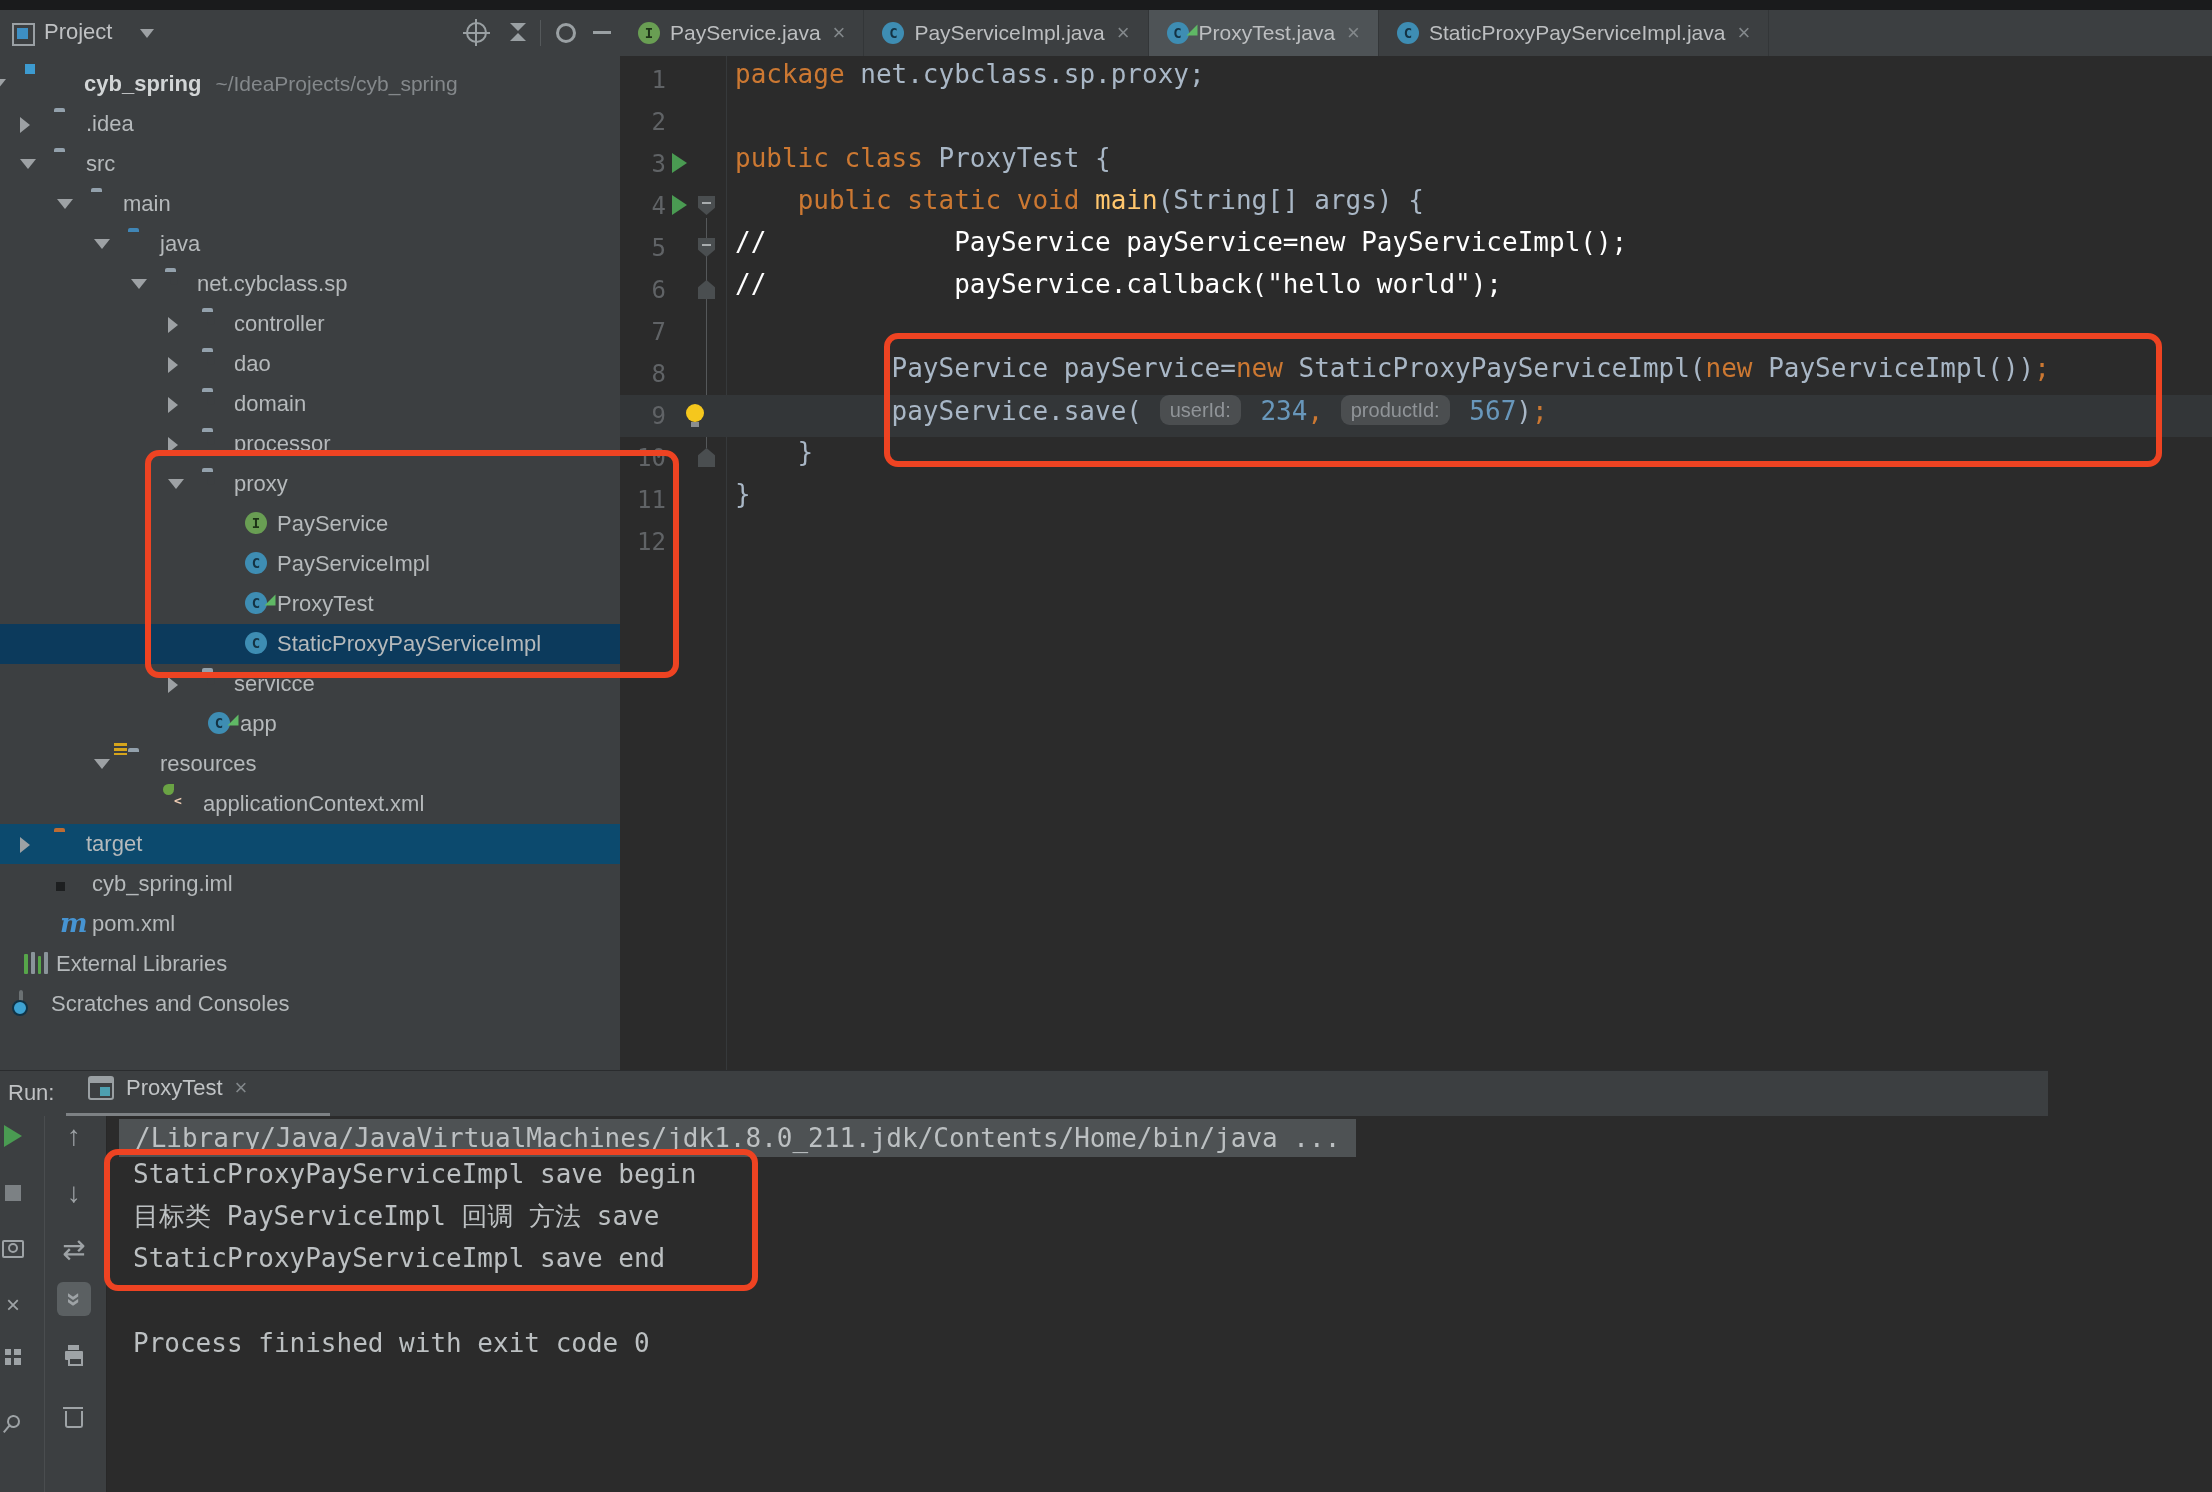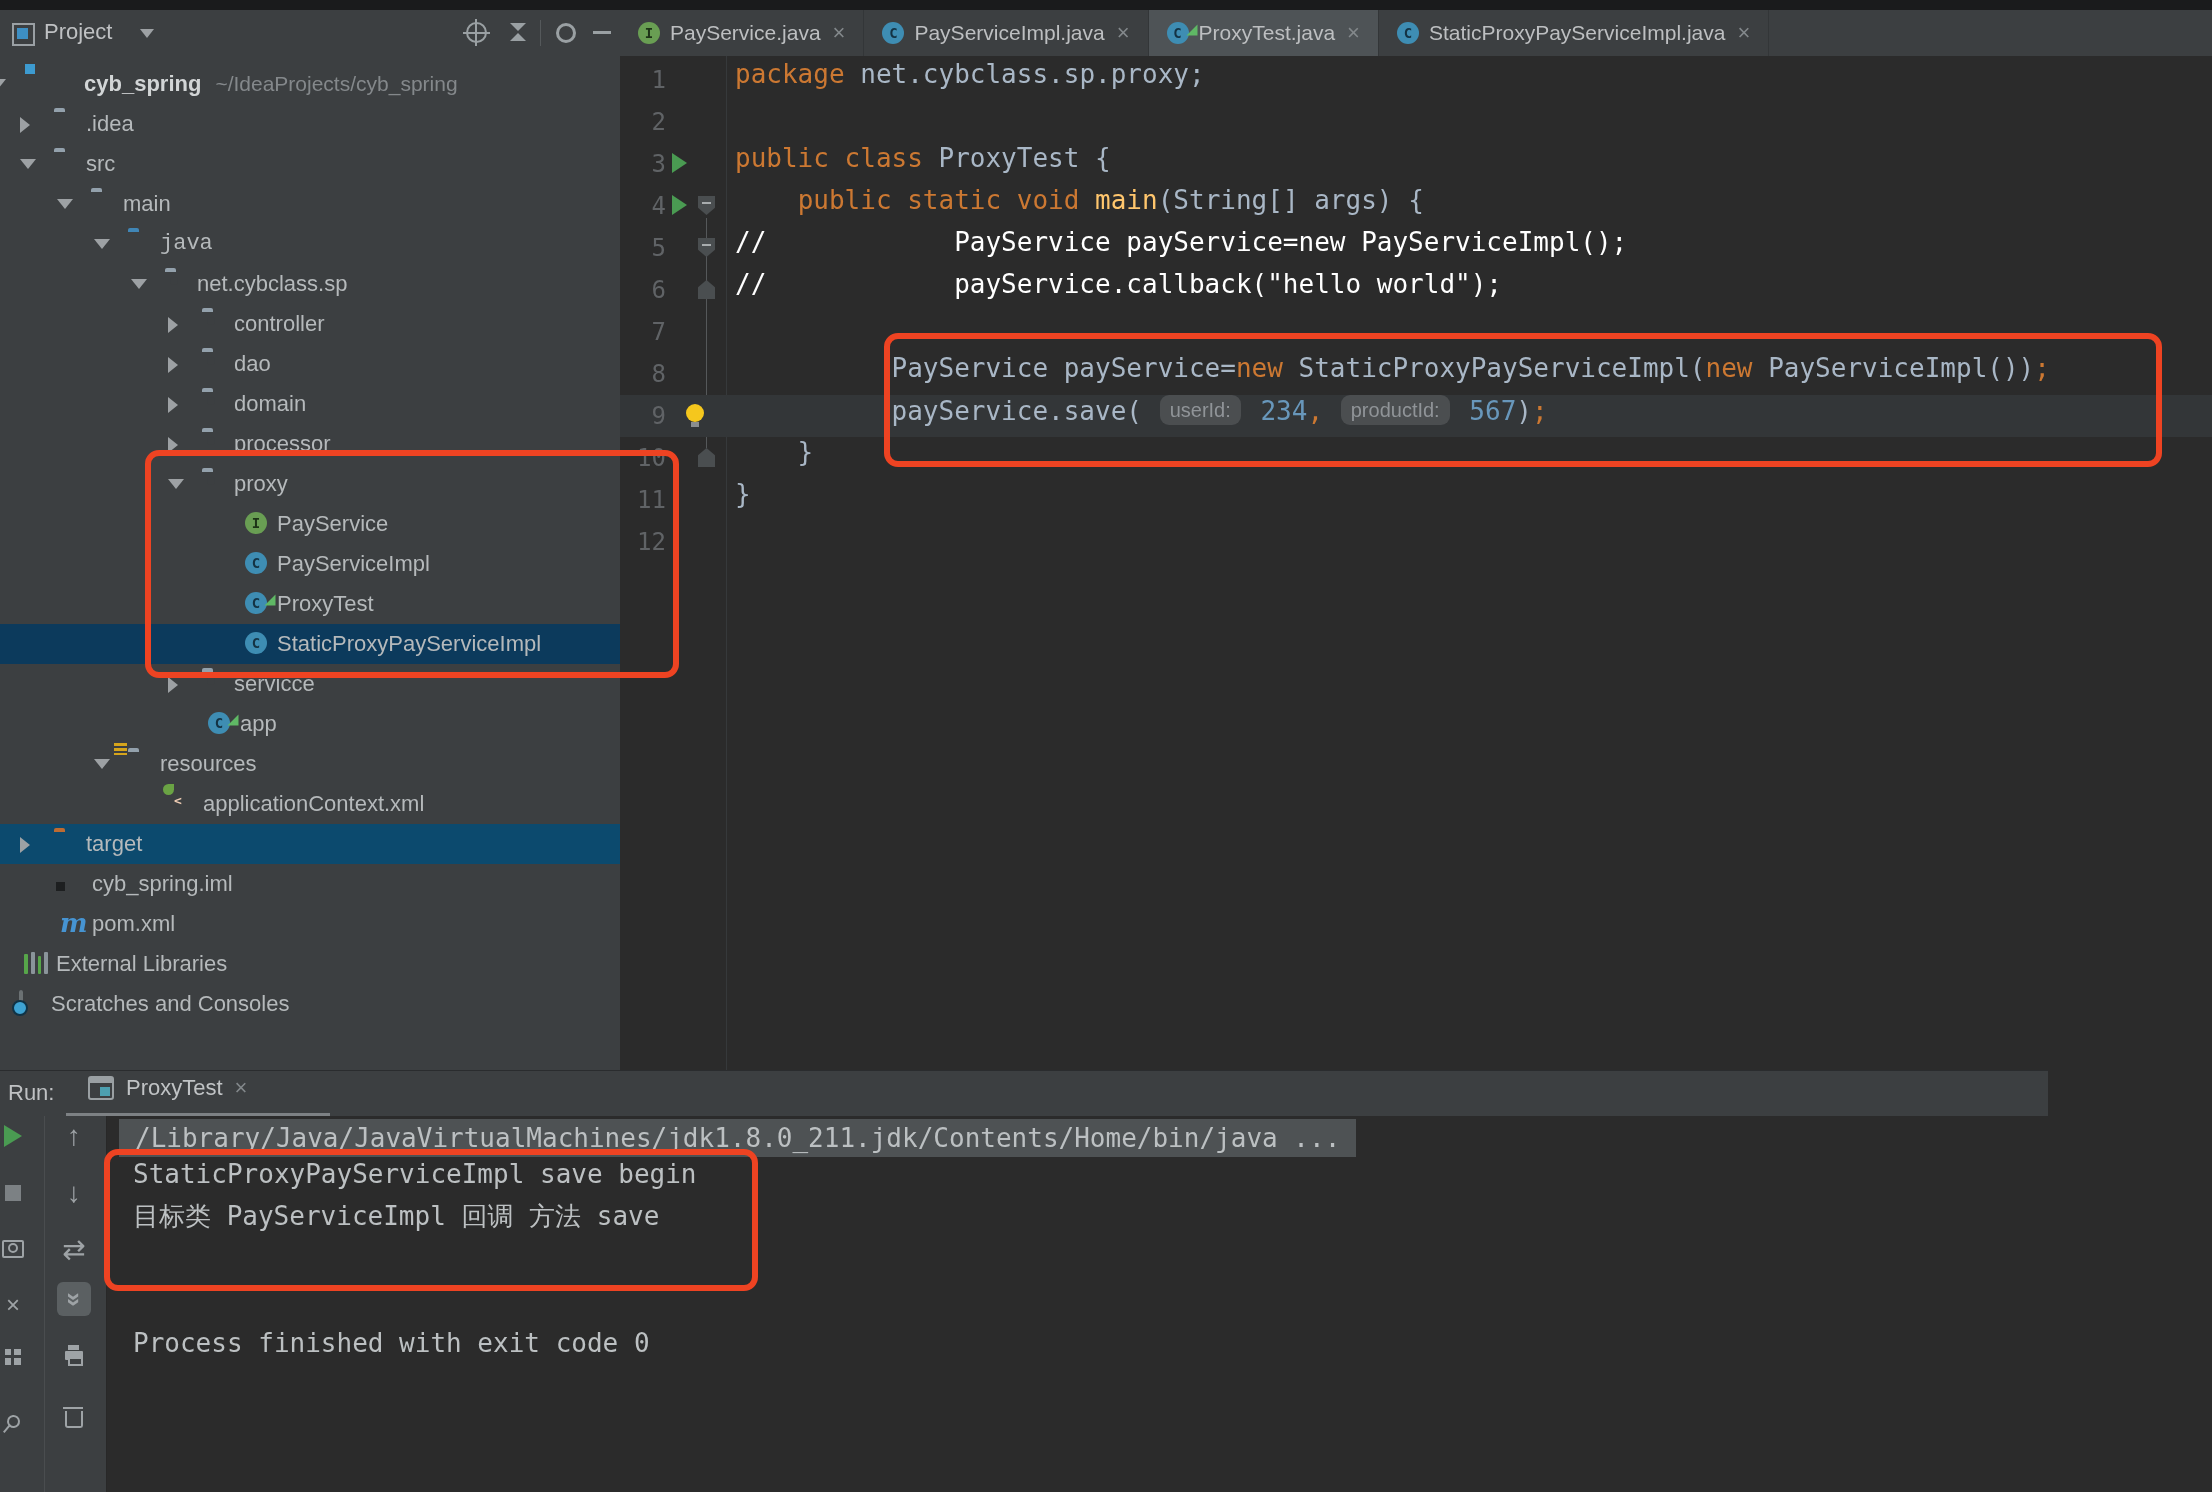--- a/index.html
+++ b/index.html
@@ -203,21 +203,21 @@
       <span class="tlab" style="left: 86px;">src</span>
     </div>
     <div class="trow">
       <span class="arr down" style="left: 57px;"></span>
       <span class="ticon" style="left: 91px;"><span class="folder"></span></span>
       <span class="tlab" style="left: 123px;">main</span>
     </div>
     <div class="trow">
       <span class="arr down" style="left: 94px;"></span>
       <span class="ticon" style="left: 128px;"><span class="folder blue"></span></span>
-      <span class="tlab" style="left: 160px; font-family: Liberation Mono, monospace;">java</span>
+      <span class="tlab" style="left: 160px;">java</span>
     </div>
     <div class="trow">
       <span class="arr down" style="left: 131px;"></span>
       <span class="ticon" style="left: 165px;"><span class="folder pkg"></span></span>
       <span class="tlab" style="left: 197px;">net.cybclass.sp</span>
     </div>
     <div class="trow">
       <span class="arr right" style="left: 168px;"></span>
       <span class="ticon" style="left: 202px;"><span class="folder pkg"></span></span>
       <span class="tlab" style="left: 234px;">controller</span>
@@ -391,18 +391,19 @@
     </div>
     <div class="cicon" style="left: 57px; top: 222px;">
       <span class="printer"></span>
     </div>
     <div class="cicon" style="left: 57px; top: 286px;">
       <span class="trash"></span>
     </div>
     <div class="conline path" style="top: 3px;">/Library/Java/JavaVirtualMachines/jdk1.8.0_211.jdk/Contents/Home/bin/java ...</div>
     <div class="conline" style="top: 37px;">StaticProxyPayServiceImpl save begin</div>
     <div class="conline" style="top: 79px;">目标类 PayServiceImpl 回调 方法 save</div>
+    <div class="conline" style="top: 121px;">StaticProxyPayServiceImpl save end</div>
     <div class="conline" style="top: 206px;">Process finished with exit code 0</div>
   </div>
 
 <div id="rb-tree" class="redbox"></div>
 <div id="rb-code" class="redbox"></div>
 <div id="rb-console" class="redbox"></div>
 
 </body></html>

